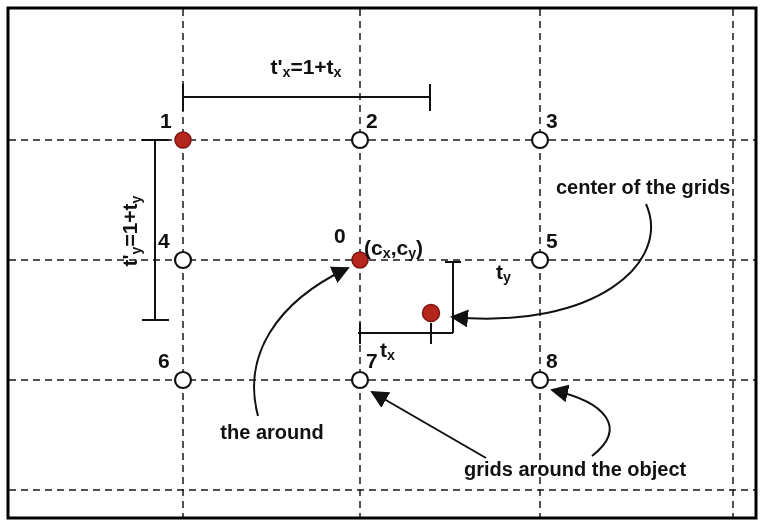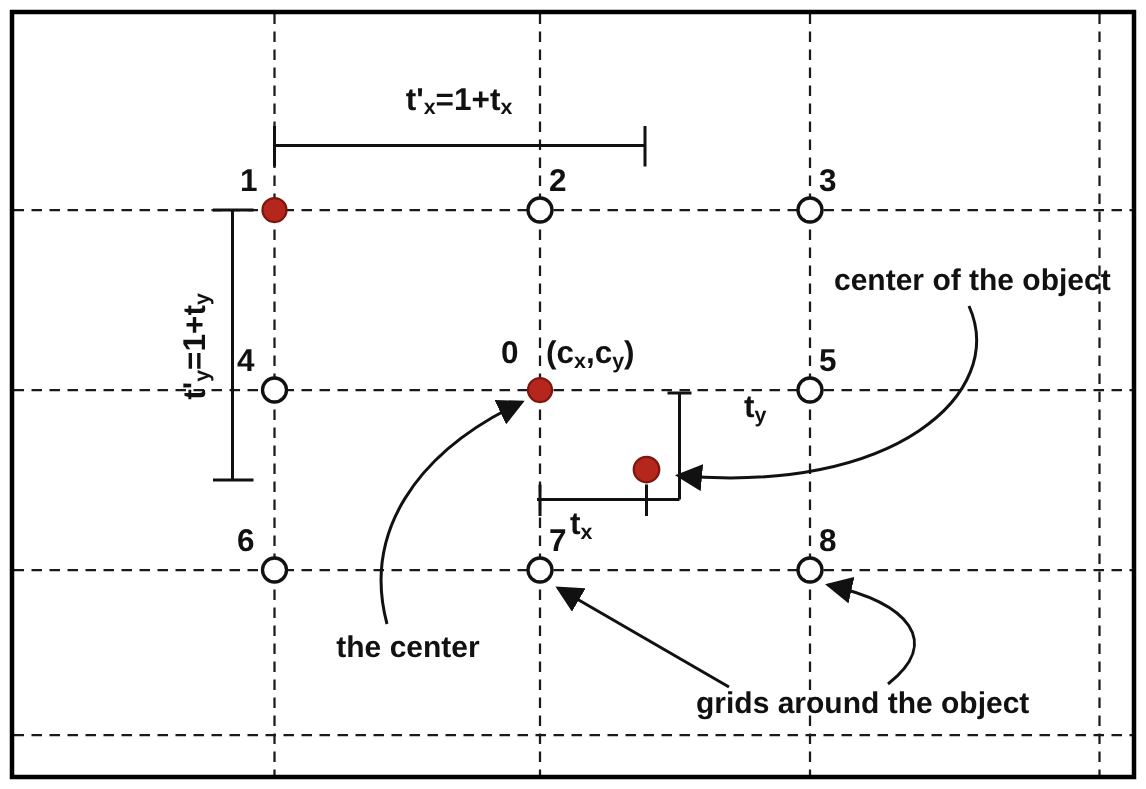--- a/index.html
+++ b/index.html
@@ -83,21 +83,21 @@
 
   <div class="lbl center-x" style="left:306px; top:55px;">
     <span>t'</span><sub>x</sub><span>=1+t</span><sub>x</sub>
   </div>
 
   <div class="lbl rot">
     <span>t'</span><sub>y</sub><span>=1+t</span><sub>y</sub>
   </div>
 
 
-  <div class="lbl" style="left:364px; top:224px;">
+  <div class="lbl" style="left:364px; top:236px;">
     <span>(c</span><sub>x</sub><span>,c</span><sub>y</sub><span>)</span>
   </div>
 
   <div class="lbl" style="left:380px; top:338px;">
     <span>t</span><sub>x</sub>
   </div>
 
   <div class="lbl" style="left:463px; top:260px;margin-left:33px;">
     <span>t</span><sub>y</sub>
   </div>
@@ -105,21 +105,21 @@
   <div class="lbl" style="left:160px; top:109px;">1</div>
   <div class="lbl" style="left:366px; top:109px;">2</div>
   <div class="lbl" style="left:546px; top:109px;">3</div>
   <div class="lbl" style="left:158px; top:229px;">4</div>
   <div class="lbl" style="left:334px; top:224px;">0</div>
   <div class="lbl" style="left:546px; top:229px;">5</div>
   <div class="lbl" style="left:158px; top:349px;">6</div>
   <div class="lbl" style="left:366px; top:349px;">7</div>
   <div class="lbl" style="left:546px; top:349px;">8</div>
 
-  <div class="ann" style="left:556px; top:176px;">center of the object</div>
+  <div class="ann" style="left:556px; top:176px;">center of the grids</div>
 
   <div class="ann center-x two-line" style="left:272px; top:420px;">
-    <div>the center</div>
+    <div>the around</div>
   </div>
 
   <div class="ann" style="left:464px; top:458px;">grids around the object</div>
 
 </div>
 
 </body></html>

